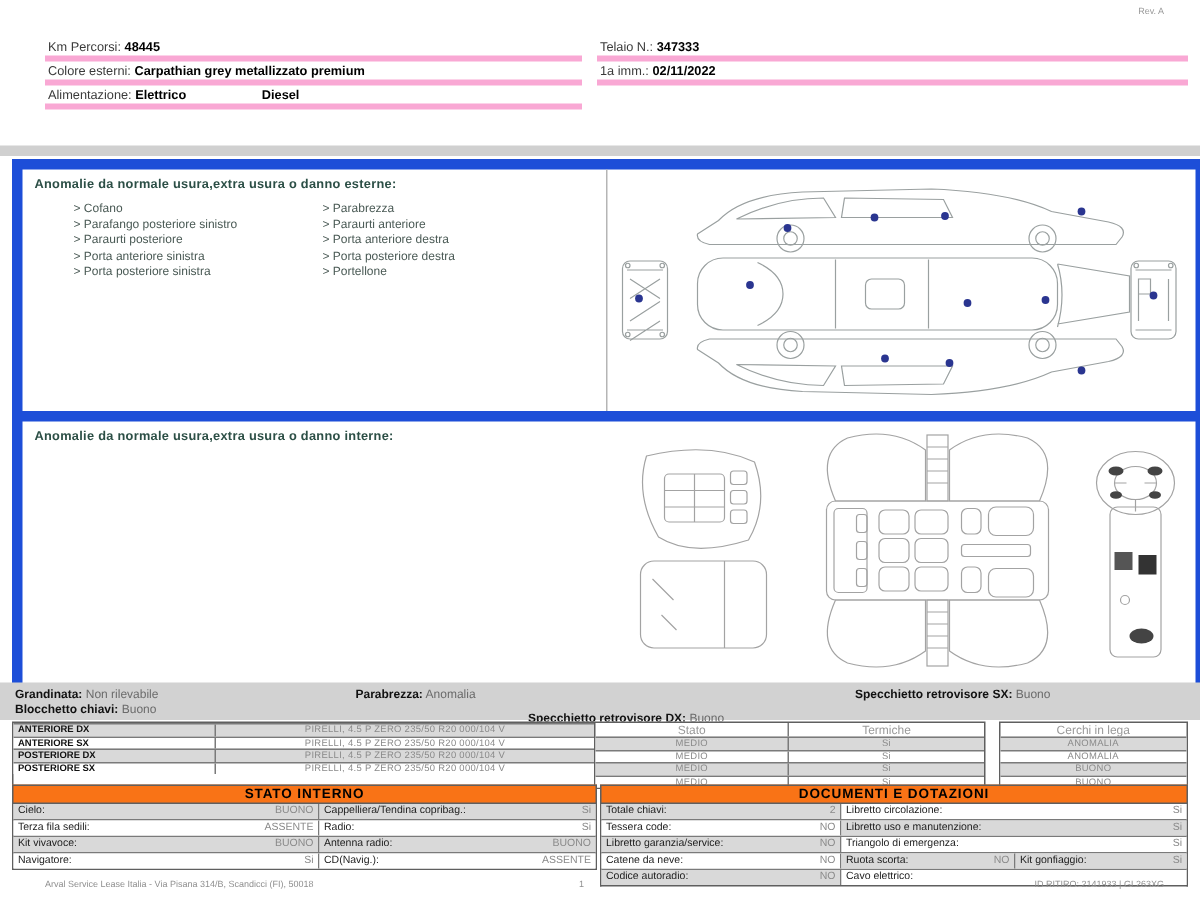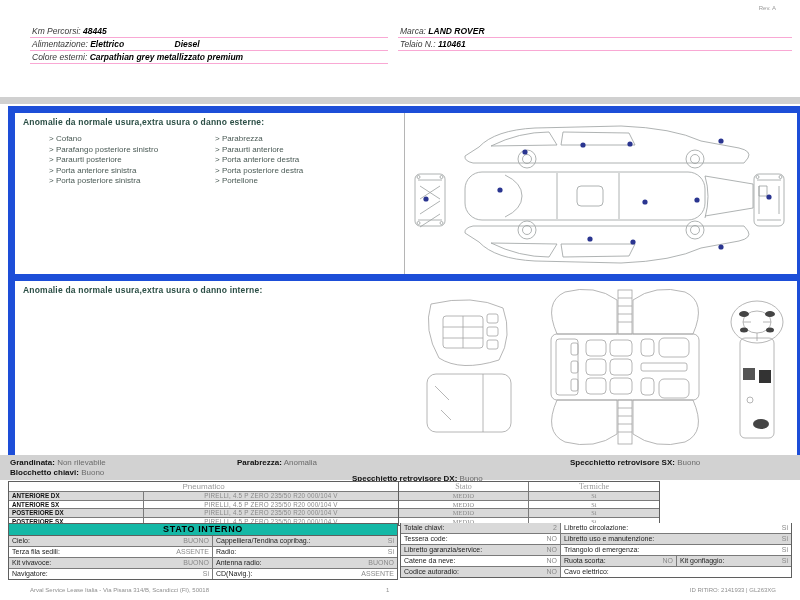--- a/index.html
+++ b/index.html
@@ -7,22 +7,22 @@
     position:relative; width:800px; height:600px; background:#ffffff;
     font-family:"Liberation Sans", sans-serif; overflow:hidden; margin:0 auto;
     color:#222;
   }
   
   .doc-title { position:absolute; left:30px; top:1px; font-size:17px; font-weight:bold;
     color:#4e8f7b; letter-spacing:0.8px; }
   .rev { position:absolute; right:24px; top:5px; font-size:6px; color:#9a9a9a; }
   .hdr-left  { position:absolute; left:30px;  top:25px; width:358px; }
   .hdr-right { position:absolute; left:398px; top:25px; width:394px; }
-  .hdr-row { border-bottom:1px solid #f9a8d4; font-size:8.5px; line-height:10.5px;
-    padding:1px 0 0 2px; color:#3a3a3a; min-height:11px;font-style:italic; }
+  .hdr-row { border-bottom:4px solid #f9a8d4; font-size:8.5px; line-height:10.5px;
+    padding:1px 0 0 2px; color:#3a3a3a; min-height:11px; }
   .hdr-row b { color:#000; }
   .hdr-row .v2 { margin-left:48px; }
   
   .band { position:absolute; left:0; width:800px; background:#d0d0d0; }
   .box { position:absolute; left:8px; width:782px; border:7px solid #1d4ed8; background:#fff; }
   .box-title { position:absolute; left:8px; top:4px; font-size:8.5px; font-weight:bold;
     color:#2c4f46; letter-spacing:0.2px; }
   .vdiv { position:absolute; left:389px; top:0; width:1px; height:100%; background:#b5b5b5; }
   .ext-col { position:absolute; top:21px; font-size:8px; line-height:10.5px; color:#4a5a55; }
   .ext-col1 { left:34px; } .ext-col2 { left:200px; }
@@ -34,31 +34,31 @@
   .sitem { position:absolute; white-space:nowrap; }
   .sitem b { color:#111; } .sitem span { color:#6b6b6b; }
   
   .tires { position:absolute; left:8px; top:481px; width:784px; display:flex; }
   .ttable { border:1px solid #5f5f5f; background:#fff; }
   .tA { width:389px; } .tB { width:260px; margin-left:-1px; } .tC { width:125px; margin-left:9px; }
   .thead { display:grid; height:9px; line-height:9px; font-size:8px; color:#9a9a9a; text-align:center; }
   .trow { display:grid; height:7.5px; line-height:7.5px; font-size:6.3px; border-top:1px solid #7a7a7a; }
   .tA .thead { grid-template-columns:1fr; }
   .tA .trow { grid-template-columns:135px 1fr; }
-  .tB .thead, .tB .trow { grid-template-columns:1fr 1fr;font-family:Liberation Serif, serif; }
+  .tB .thead, .tB .trow { grid-template-columns:1fr 1fr; }
   .tC .thead, .tC .trow { grid-template-columns:1fr; }
   .tcell { overflow:hidden; white-space:nowrap; }
   .tpos { font-weight:bold; color:#111; padding-left:3px; border-right:1px solid #7a7a7a; }
   .tval { text-align:center; color:#8a8a8a; letter-spacing:0.2px; }
   .bR { border-right:1px solid #7a7a7a; }
   .g { background:#d9d9d9; } .w { background:#ffffff; }
   
   .infoblk { position:absolute; top:523px; }
   .si { left:8px; width:390px; } .doc { left:400px; width:392px; }
-  .sec-hdr { height:11px; line-height:11px; background:#14b8a6; border:1px solid #5f5f5f;
+  .sec-hdr { height:11px; line-height:11px; background:#f97316; border:1px solid #5f5f5f;
     font-size:9px; font-weight:bold; text-align:center; letter-spacing:0.6px; color:#000; }
   .irows { border:1px solid #5f5f5f; border-top:none; }
   .irow { display:grid; height:10px; line-height:10px; font-size:7px; }
   .irow + .irow { border-top:1px solid #7a7a7a; }
   .si .irow { grid-template-columns:204px 1fr; }
   .doc .irow { grid-template-columns:160px 1fr; }
   .pair { display:flex; justify-content:space-between; padding:0 3px; overflow:hidden; white-space:nowrap; }
   .pair .lab { color:#1c1c1c; } .pair .val { color:#8a8a8a; }
   .pairL { border-right:1px solid #7a7a7a; }
   .split { display:grid; grid-template-columns:116px 1fr; padding:0; }
@@ -75,38 +75,38 @@
 <div class="page">
 
   <div class="rev">Rev. A</div>
 
   <div class="hdr-left">
     <div class="hdr-row">
       <span>Km Percorsi:</span>
       <b>48445</b>
     </div>
     <div class="hdr-row">
+      <span>Colore esterni:</span>
+      <b>Carpathian grey metallizzato premium</b>
+    </div>
+    <div class="hdr-row">
       <span>Alimentazione:</span>
       <b>Elettrico</b>
       <b class="v2">Diesel</b>
     </div>
-    <div class="hdr-row">
-      <span>Colore esterni:</span>
-      <b>Carpathian grey metallizzato premium</b>
-    </div>
   </div>
 
   <div class="hdr-right">
     <div class="hdr-row">
-      <span>Marca:</span>
-      <b>LAND ROVER</b>
+      <span>Telaio N.:</span>
+      <b>347333</b>
     </div>
     <div class="hdr-row">
-      <span>Telaio N.:</span>
-      <b>110461</b>
+      <span>1a imm.:</span>
+      <b>02/11/2022</b>
     </div>
   </div>
 
   <div class="band" style="top:97px;height:7px;"></div>
 
   <div class="box" style="top:106px;height:163px;">
     <div class="box-title">Anomalie da normale usura,extra usura o danno esterne:</div>
     <div class="ext-col ext-col2">
       <div class="ext-item">Parabrezza</div>
       <div class="ext-item">Paraurti anteriore</div>
@@ -268,23 +268,20 @@
       <span>Buono</span>
     </div>
     <div class="sitem" style="left:570px;top:3px;">
       <b>Specchietto retrovisore SX:</b>
       <span>Buono</span>
     </div>
   </div>
 
   <div class="tires">
     <div class="ttable tA">
-      <div class="thead">
-        <div class="tcell">Pneumatico</div>
-      </div>
       <div class="trow g">
         <div class="tcell tpos">ANTERIORE DX</div>
         <div class="tcell tval">PIRELLI, 4.5 P ZERO 235/50 R20 000/104 V</div>
       </div>
       <div class="trow w">
         <div class="tcell tpos">ANTERIORE SX</div>
         <div class="tcell tval">PIRELLI, 4.5 P ZERO 235/50 R20 000/104 V</div>
       </div>
       <div class="trow g">
         <div class="tcell tpos">POSTERIORE DX</div>
@@ -310,20 +307,37 @@
       </div>
       <div class="trow g">
         <div class="tcell tval bR">MEDIO</div>
         <div class="tcell tval">Si</div>
       </div>
       <div class="trow w">
         <div class="tcell tval bR">MEDIO</div>
         <div class="tcell tval">Si</div>
       </div>
     </div>
+    <div class="ttable tC">
+      <div class="thead">
+        <div class="tcell">Cerchi in lega</div>
+      </div>
+      <div class="trow g">
+        <div class="tcell tval">ANOMALIA</div>
+      </div>
+      <div class="trow w">
+        <div class="tcell tval">ANOMALIA</div>
+      </div>
+      <div class="trow g">
+        <div class="tcell tval">BUONO</div>
+      </div>
+      <div class="trow w">
+        <div class="tcell tval">BUONO</div>
+      </div>
+    </div>
   </div>
 
   <div class="infoblk si">
     <div class="sec-hdr">STATO INTERNO</div>
     <div class="irows">
       <div class="irow">
         <div class="pair pairL g">
             <span class="lab">Cielo:</span>
             <span class="val">BUONO</span>
           </div>
@@ -359,20 +373,21 @@
           </div>
         <div class="pair w">
             <span class="lab">CD(Navig.):</span>
             <span class="val">ASSENTE</span>
           </div>
       </div>
     </div>
   </div>
 
   <div class="infoblk doc">
+    <div class="sec-hdr">DOCUMENTI E DOTAZIONI</div>
     <div class="irows">
       <div class="irow">
         <div class="pair pairL g">
             <span class="lab">Totale chiavi:</span>
             <span class="val">2</span>
           </div>
         <div class="pair w">
             <span class="lab">Libretto circolazione:</span>
             <span class="val">Si</span>
           </div>

